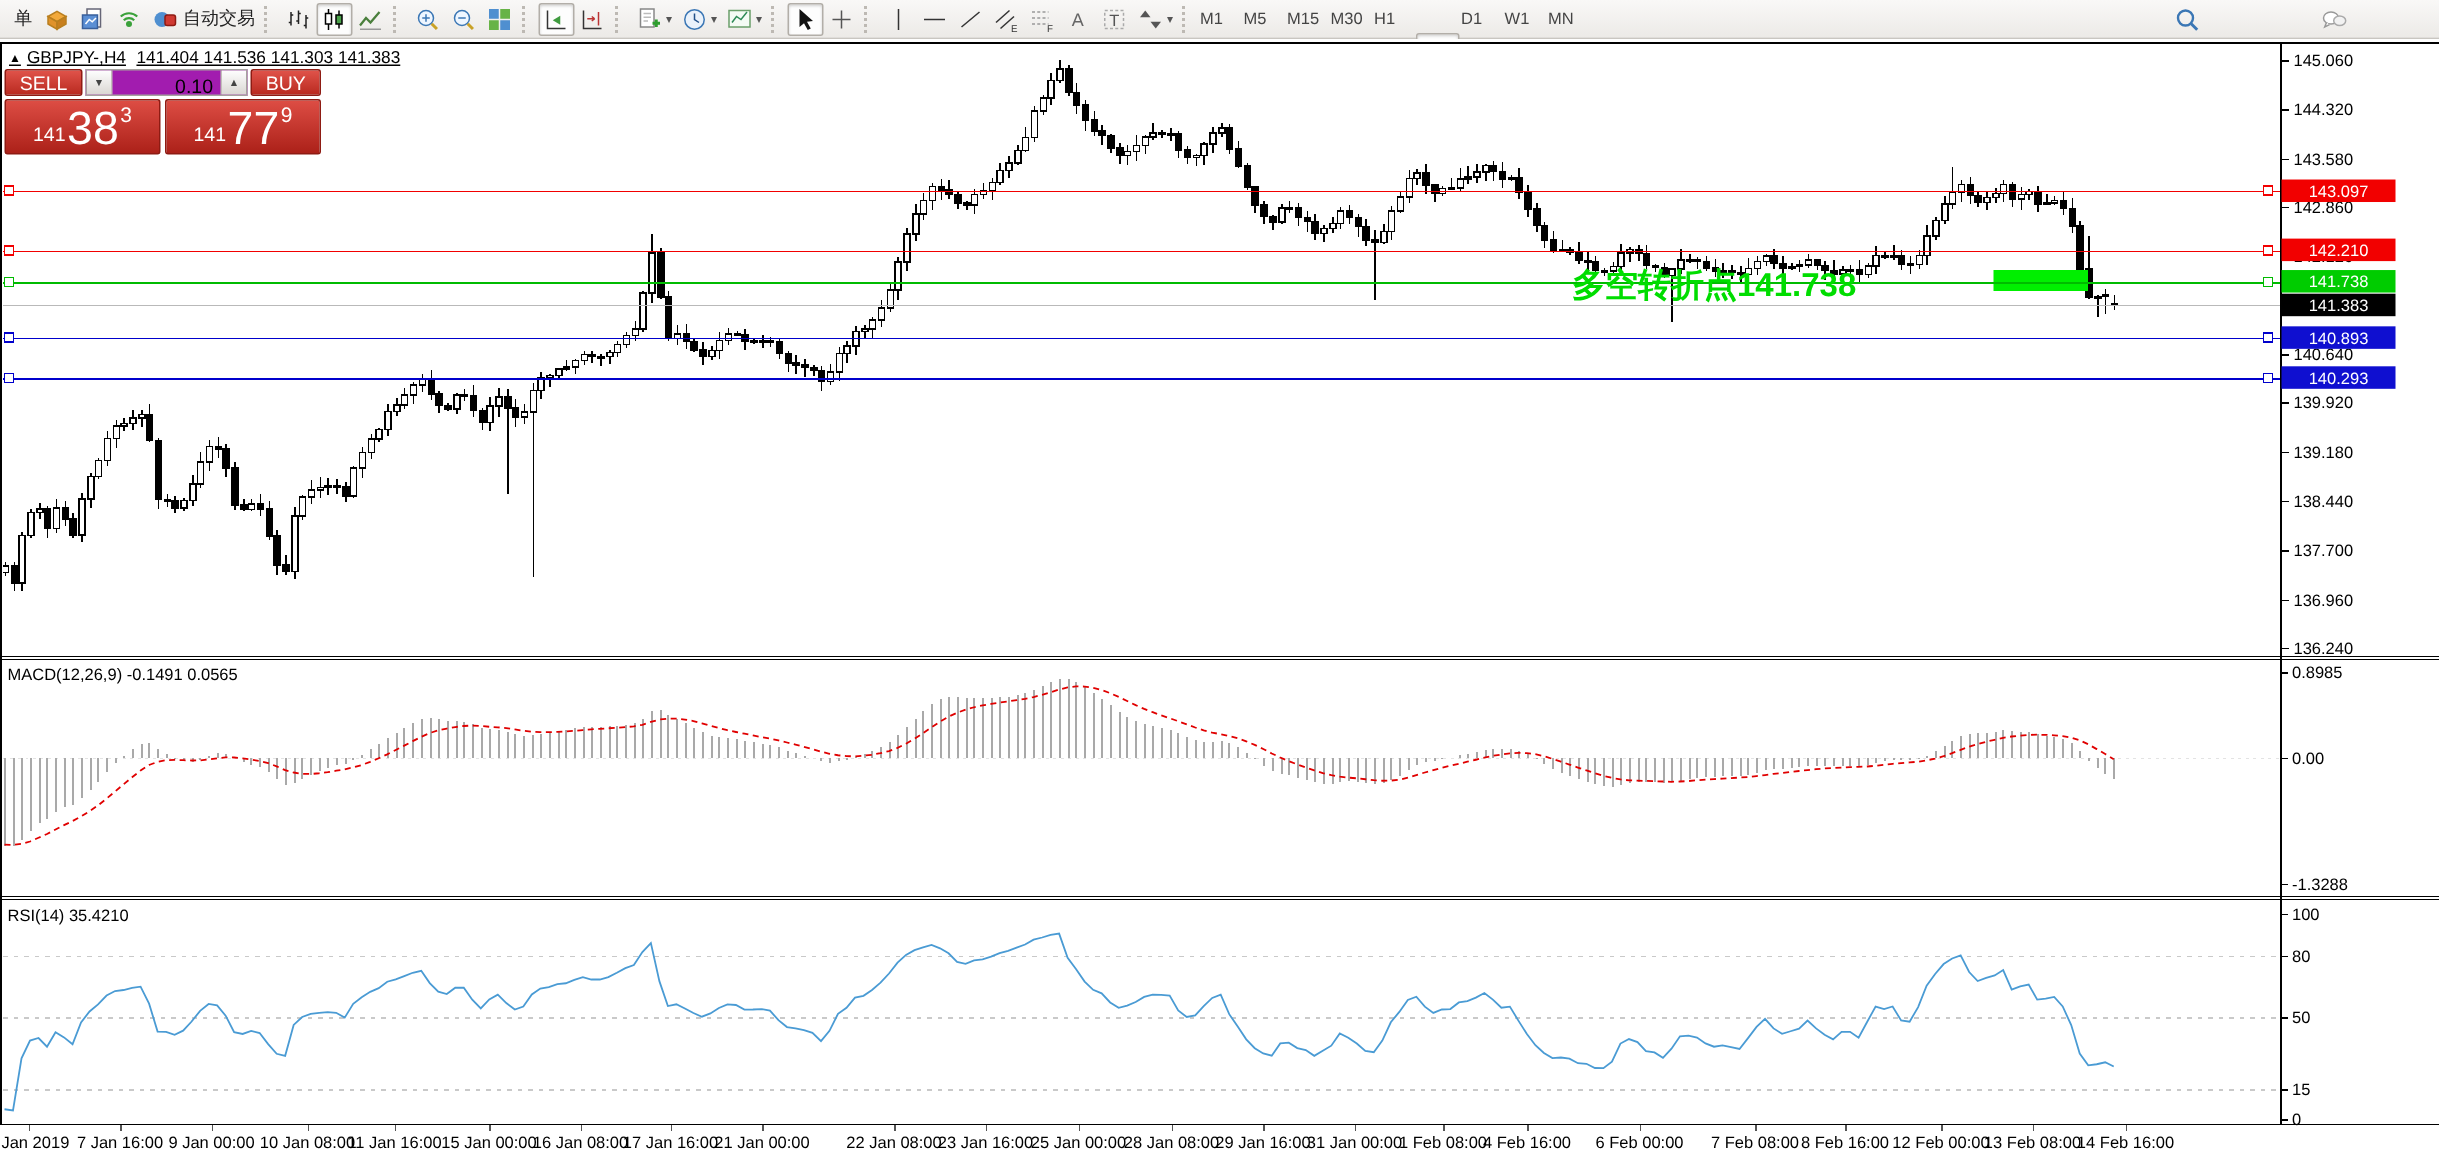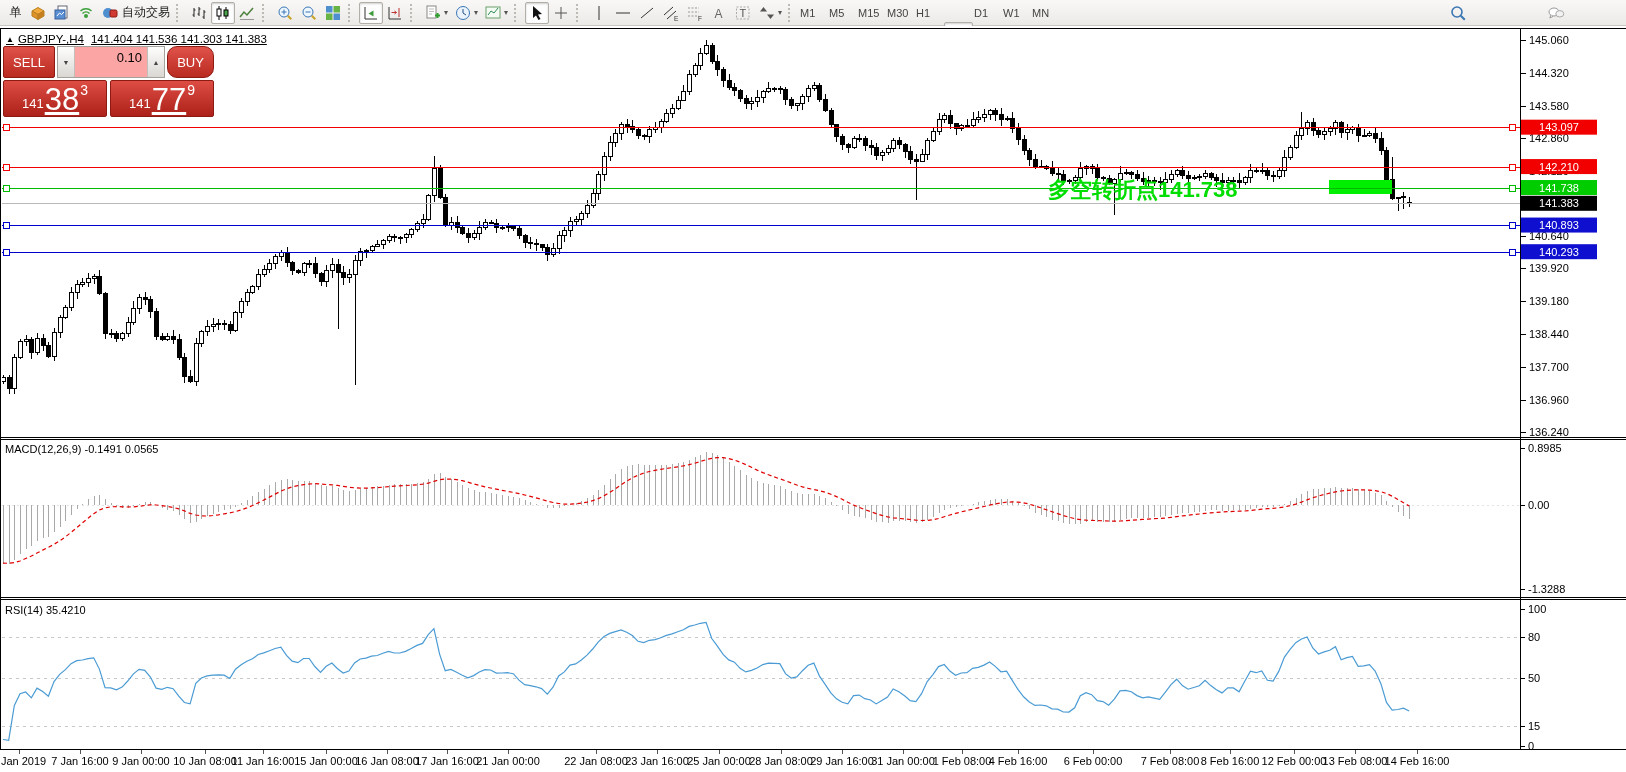--- a/index.html
+++ b/index.html
@@ -21,35 +21,35 @@
   .tb-tf.active{background:#fdfdfd;border-color:#b2aea8;box-shadow:inset 0 1px 2px rgba(0,0,0,.18);margin-top:40px;}
   #tb-right{margin-left:auto;display:flex;align-items:center;gap:74px;padding-right:58px;}
   
   #chart{position:absolute;top:26px;left:0;width:1626px;height:746px;background:#fff;}
   #chart-svg{position:absolute;top:0;left:0;}
   #symbol-header{position:absolute;left:6px;top:7px;font-size:11.5px;color:#000;white-space:nowrap;text-decoration:underline;}
   #symbol-header .num{margin-left:7px;}
   #collapse{font-size:8px;margin-right:4px;vertical-align:1px;}
   
   #trade-panel{position:absolute;left:3px;top:20px;width:211px;font-family:"Liberation Sans",sans-serif;}
-  .tp-row1{display:flex;height:32px;gap:2px;}
+  .tp-row1{display:flex;height:18px;gap:2px;}
   .tp-btn{background:linear-gradient(#e0534a,#b92a20);color:#fff;border:1px solid #8e1b13;border-radius:2px;
     display:flex;align-items:center;justify-content:center;font-size:13px;box-sizing:border-box;}
-  .tp-sell{width:52px;}.tp-buy{width:47px;border-radius:10px;}
-  .tp-spin{flex:1;display:flex;border:1px solid #a5a29e;background:#fca5a5;box-sizing:border-box;}
+  .tp-sell{width:52px;}.tp-buy{width:47px;}
+  .tp-spin{flex:1;display:flex;border:1px solid #a5a29e;background:#a21caf;box-sizing:border-box;}
   .spin-btn{width:16px;background:linear-gradient(#fefefe,#dad7d3);font-size:7px;color:#444;
     display:flex;align-items:center;justify-content:center;}
   .spin-btn.dn{border-right:1px solid #c2bfba;}
   .spin-btn.up{border-left:1px solid #c2bfba;}
   .tp-vol{flex:1;text-align:right;font-size:13px;color:#000;padding:3px 5px 0 0;}
   .tp-row2{display:flex;gap:3px;margin-top:2px;}
   .price-block{flex:1;height:37px;background:linear-gradient(#dd4d44,#ac2119);border:1px solid #8e1b13;
     border-radius:2px;color:#fff;display:flex;align-items:flex-end;justify-content:center;padding-bottom:1px;box-sizing:border-box;}
   .pp{font-size:13px;margin-bottom:4px;margin-top:47px;}
-  .pb{font-size:31px;line-height:30px;margin:0 1px;text-decoration:underline;}
+  .pb{font-size:31px;line-height:30px;margin:0 1px;}
   .ps{font-size:14px;align-self:flex-start;margin-top:1px;}
   svg text{font-family:"Liberation Sans",sans-serif;}
 </style>
 </head>
 <body>
 
 <div id="app">
   <div id="toolbar">
       <div class="tb-btn">
         <span class="tb-label">单</span>

